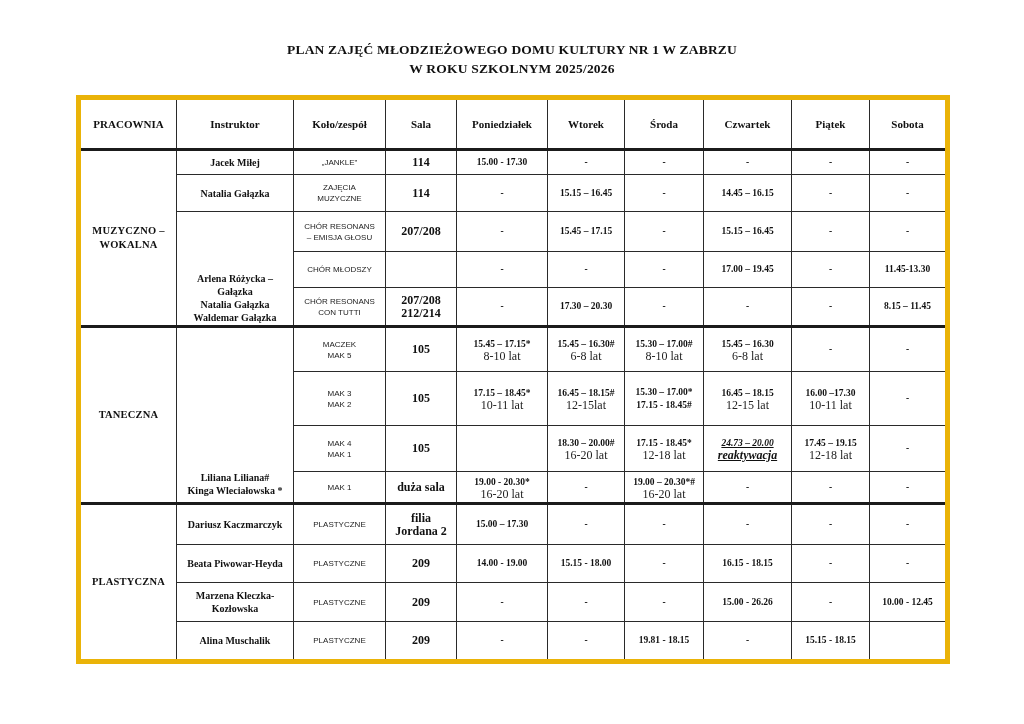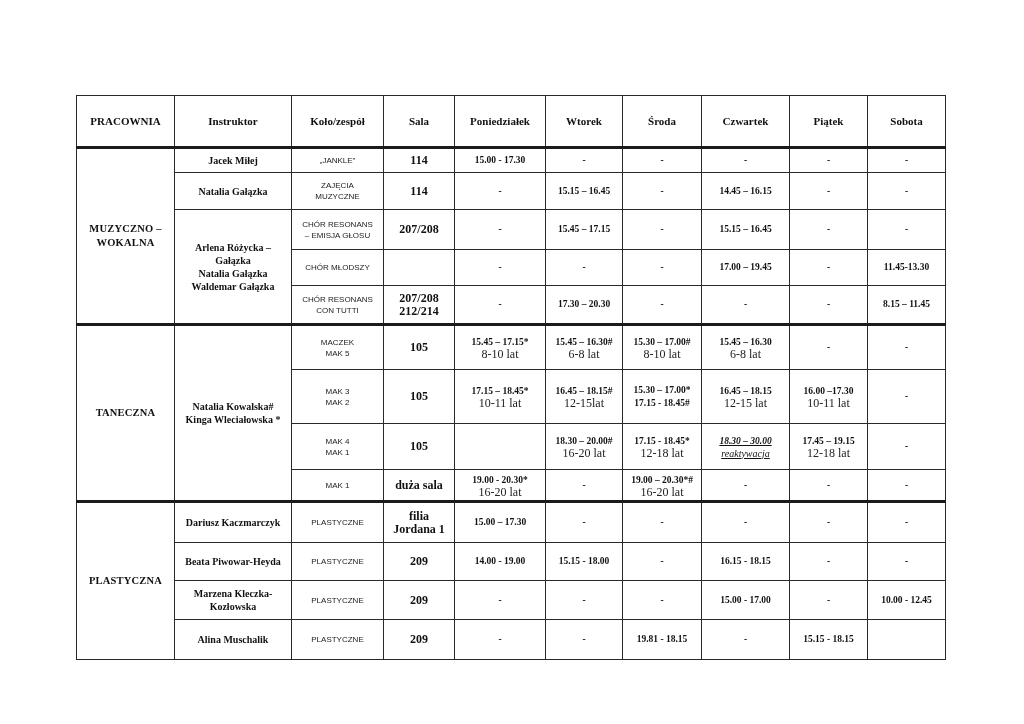--- a/index.html
+++ b/index.html
@@ -13,21 +13,21 @@
 
   .title {
     position: absolute; top: 40px; left: 0; width: 100%;
     text-align: center; font-weight: bold; font-size: 13.5px; line-height: 19px;
     letter-spacing: .2px; color: #111;
   }
 
   table.sched {
     position: absolute; left: 76px; top: 95px;
     border-collapse: collapse; table-layout: fixed;
-    border: 1px solid #eab308;
+    border: 5px solid #eab308;
     width: 869px;
   }
   td {
     border: 1px solid #2a2a2a;
     text-align: center; vertical-align: middle;
     padding: 1px 2px; overflow: hidden;
     background: #ffffff;
   }
   tr.hdr td { border-bottom: 3px solid #1b1b1b; height: 52px; }
   tr.sec td { border-top: 3px solid #1b1b1b; }
@@ -47,32 +47,34 @@
   tr.rr13 td { height: 40px; }
 
   .h    { font-weight: bold; font-size: 11px; }
   .prac { font-weight: bold; font-size: 10.5px; line-height: 14px; letter-spacing: .2px; }
   .name { font-weight: bold; font-size: 10px; line-height: 13px; }
   .grp  { font-family: "Liberation Sans", sans-serif; font-weight: 400; font-size: 8px; line-height: 11px; color: #222; }
   .room { font-weight: bold; font-size: 12px; line-height: 13px; }
   .time { font-weight: bold; font-size: 9.5px; line-height: 13px; }
   .age  { font-weight: 400; font-size: 12px; line-height: 10px; color: #222; }
   .tu   { font-weight: bold; font-style: italic; text-decoration: underline; font-size: 9.5px; line-height: 13px; }
-  .au   { font-weight: 400; font-style: italic; text-decoration: underline; font-size: 10px; line-height: 11px; }
-
-  .icell { display: flex; flex-direction: column; justify-content: center; align-items: center; }
+  .au   { font-weight: 700; font-style: italic; text-decoration: underline; font-size: 12px; line-height: 11px; }
+
+  .icell { display: flex; flex-direction: column; justify-content: flex-end; align-items: center; }
   .icell1 { height: 110px; }
   .icell2 { height: 164px; }
 </style>
 </head>
 <body>
 
 <div class="page">
 
   <div class="title">
+    <div>PLAN ZAJĘĆ MŁODZIEŻOWEGO DOMU KULTURY NR 1 W ZABRZU</div>
+    <div>W ROKU SZKOLNYM 2025/2026</div>
   </div>
 
   <table class="sched">
     <colgroup>
       <col style="width:98px">
         <col style="width:117px">
         <col style="width:92px">
         <col style="width:71px">
       <col style="width:91px">
         <col style="width:77px">
@@ -176,21 +178,21 @@
       <td class="time">-</td>
       <td class="time">-</td>
       <td class="time">-</td>
       <td class="time">8.15 – 11.45</td>
     </tr>
 
     <tr class="rr6 sec">
       <td class="prac" rowspan="4">TANECZNA</td>
       <td class="name" rowspan="4">
         <div class="icell icell2">
-          <div>Natalia Kowalska#</div>
+          <div>Liliana Liliana#</div>
           <div>Kinga Wleciałowska *</div>
         </div>
       </td>
       <td class="grp">
         <div>MACZEK</div>
         <div>MAK 5</div>
       </td>
       <td class="room">105</td>
       <td>
         <div class="time">15.45 – 17.15*</div>
@@ -250,21 +252,21 @@
       <td class="time"></td>
       <td>
         <div class="time">18.30 – 20.00#</div>
         <div class="age">16-20 lat</div>
       </td>
       <td>
         <div class="time">17.15 - 18.45*</div>
         <div class="age">12-18 lat</div>
       </td>
       <td>
-        <div class="tu">18.30 – 30.00</div>
+        <div class="tu">24.73 – 20.00</div>
         <div class="au">reaktywacja</div>
       </td>
       <td>
         <div class="time">17.45 – 19.15</div>
         <div class="age">12-18 lat</div>
       </td>
       <td class="time">-</td>
     </tr>
 
     <tr class="rr9">
@@ -283,21 +285,21 @@
       <td class="time">-</td>
       <td class="time">-</td>
     </tr>
 
     <tr class="rr10 sec">
       <td class="prac" rowspan="4">PLASTYCZNA</td>
       <td class="name">Dariusz Kaczmarczyk</td>
       <td class="grp">PLASTYCZNE</td>
       <td class="room">
         <div>filia</div>
-        <div>Jordana 1</div>
+        <div>Jordana 2</div>
       </td>
       <td class="time">15.00 – 17.30</td>
       <td class="time">-</td>
       <td class="time">-</td>
       <td class="time">-</td>
       <td class="time">-</td>
       <td class="time">-</td>
     </tr>
 
     <tr class="rr11">
@@ -315,21 +317,21 @@
     <tr class="rr12">
       <td class="name">
         <div>Marzena Kleczka-</div>
         <div>Kozłowska</div>
       </td>
       <td class="grp">PLASTYCZNE</td>
       <td class="room">209</td>
       <td class="time">-</td>
       <td class="time">-</td>
       <td class="time">-</td>
-      <td class="time">15.00 - 17.00</td>
+      <td class="time">15.00 - 26.26</td>
       <td class="time">-</td>
       <td class="time">10.00 - 12.45</td>
     </tr>
 
     <tr class="rr13">
       <td class="name">Alina Muschalik</td>
       <td class="grp">PLASTYCZNE</td>
       <td class="room">209</td>
       <td class="time">-</td>
       <td class="time">-</td>

